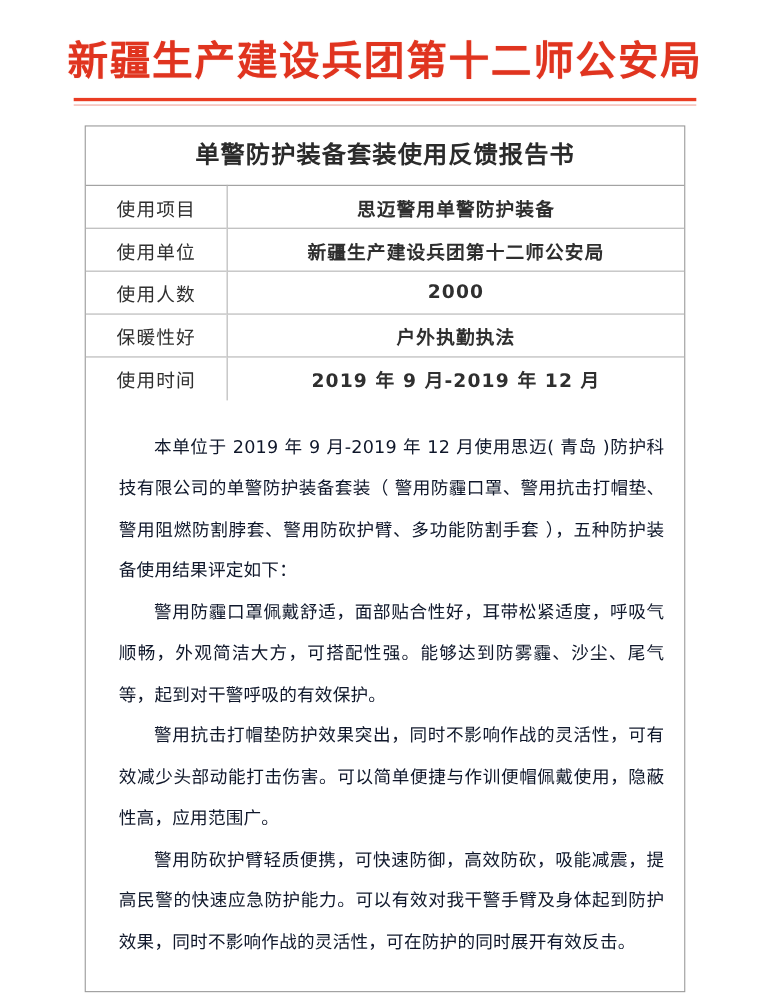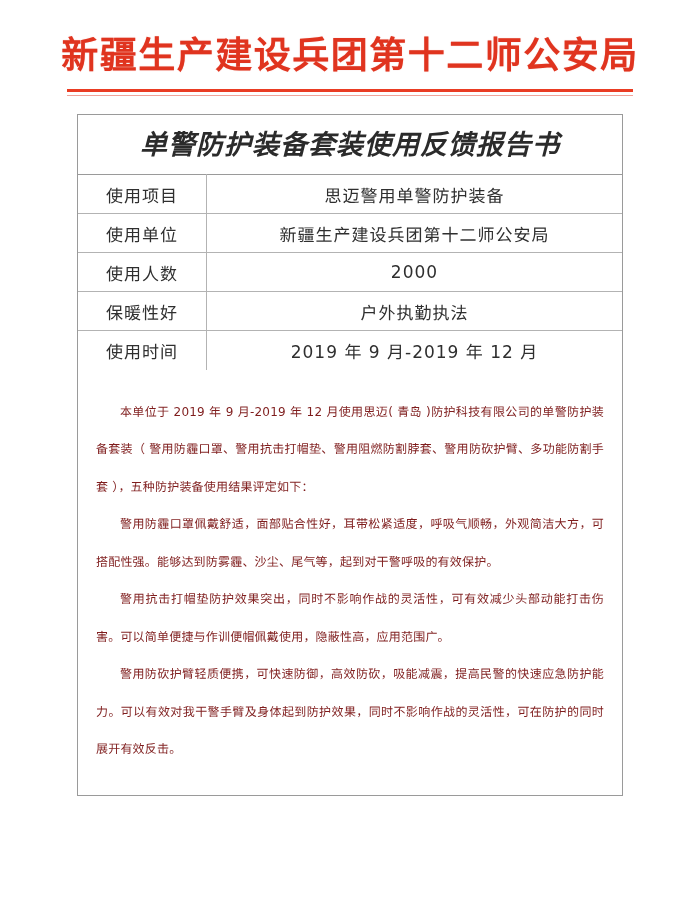--- a/index.html
+++ b/index.html
@@ -57,28 +57,27 @@
     width: 546px;
     margin: 18px auto 0 auto;
     border: 1px solid #9a9a9a;
     box-sizing: border-box;
     background: #fff;
   }
 
   .doc-title {
     text-align: center;
     font-family: "DejaVu Sans", "Liberation Sans", sans-serif;
-    font-size: 27px;
+    font-size: 22px;
     font-weight: bold;
     color: #2b2b2b;
     letter-spacing: 1px;
     padding: 14px 0 13px 0;
     line-height: 1.2;
     white-space: nowrap;
-    font-style: italic;
   }
 
   
   table.info-table {
     width: 100%;
     border-collapse: collapse;
     table-layout: fixed;
   }
   table.info-table tr {
     height: 39px;
@@ -94,35 +93,36 @@
   }
   table.info-table tr:first-child td {
     border-top: 1px solid #9a9a9a;
   }
   td.cell-label {
     width: 120px;
     border-right: 1px solid #b3b3b3;
   }
   td.cell-value {
     width: auto;
+    font-weight: bold;
   }
 
   
   .body-block {
     padding: 24px 18px 26px 18px;
   }
   .para {
-    font-size: 12px;
-    color: #7f1d1d;
+    font-size: 16px;
+    color: #0f172a;
     line-height: 37.5px;
     text-align: justify;
     text-justify: inter-ideograph;
     letter-spacing: 0.2px;
     text-indent: 2em;
-    margin: 0 0 0 0;
+    margin: 0 0 0 12px;
   }
   .para + .para {
     margin-top: 0px;
   }
 </style>
 </head>
 <body>
 
 <div class="page">
 

